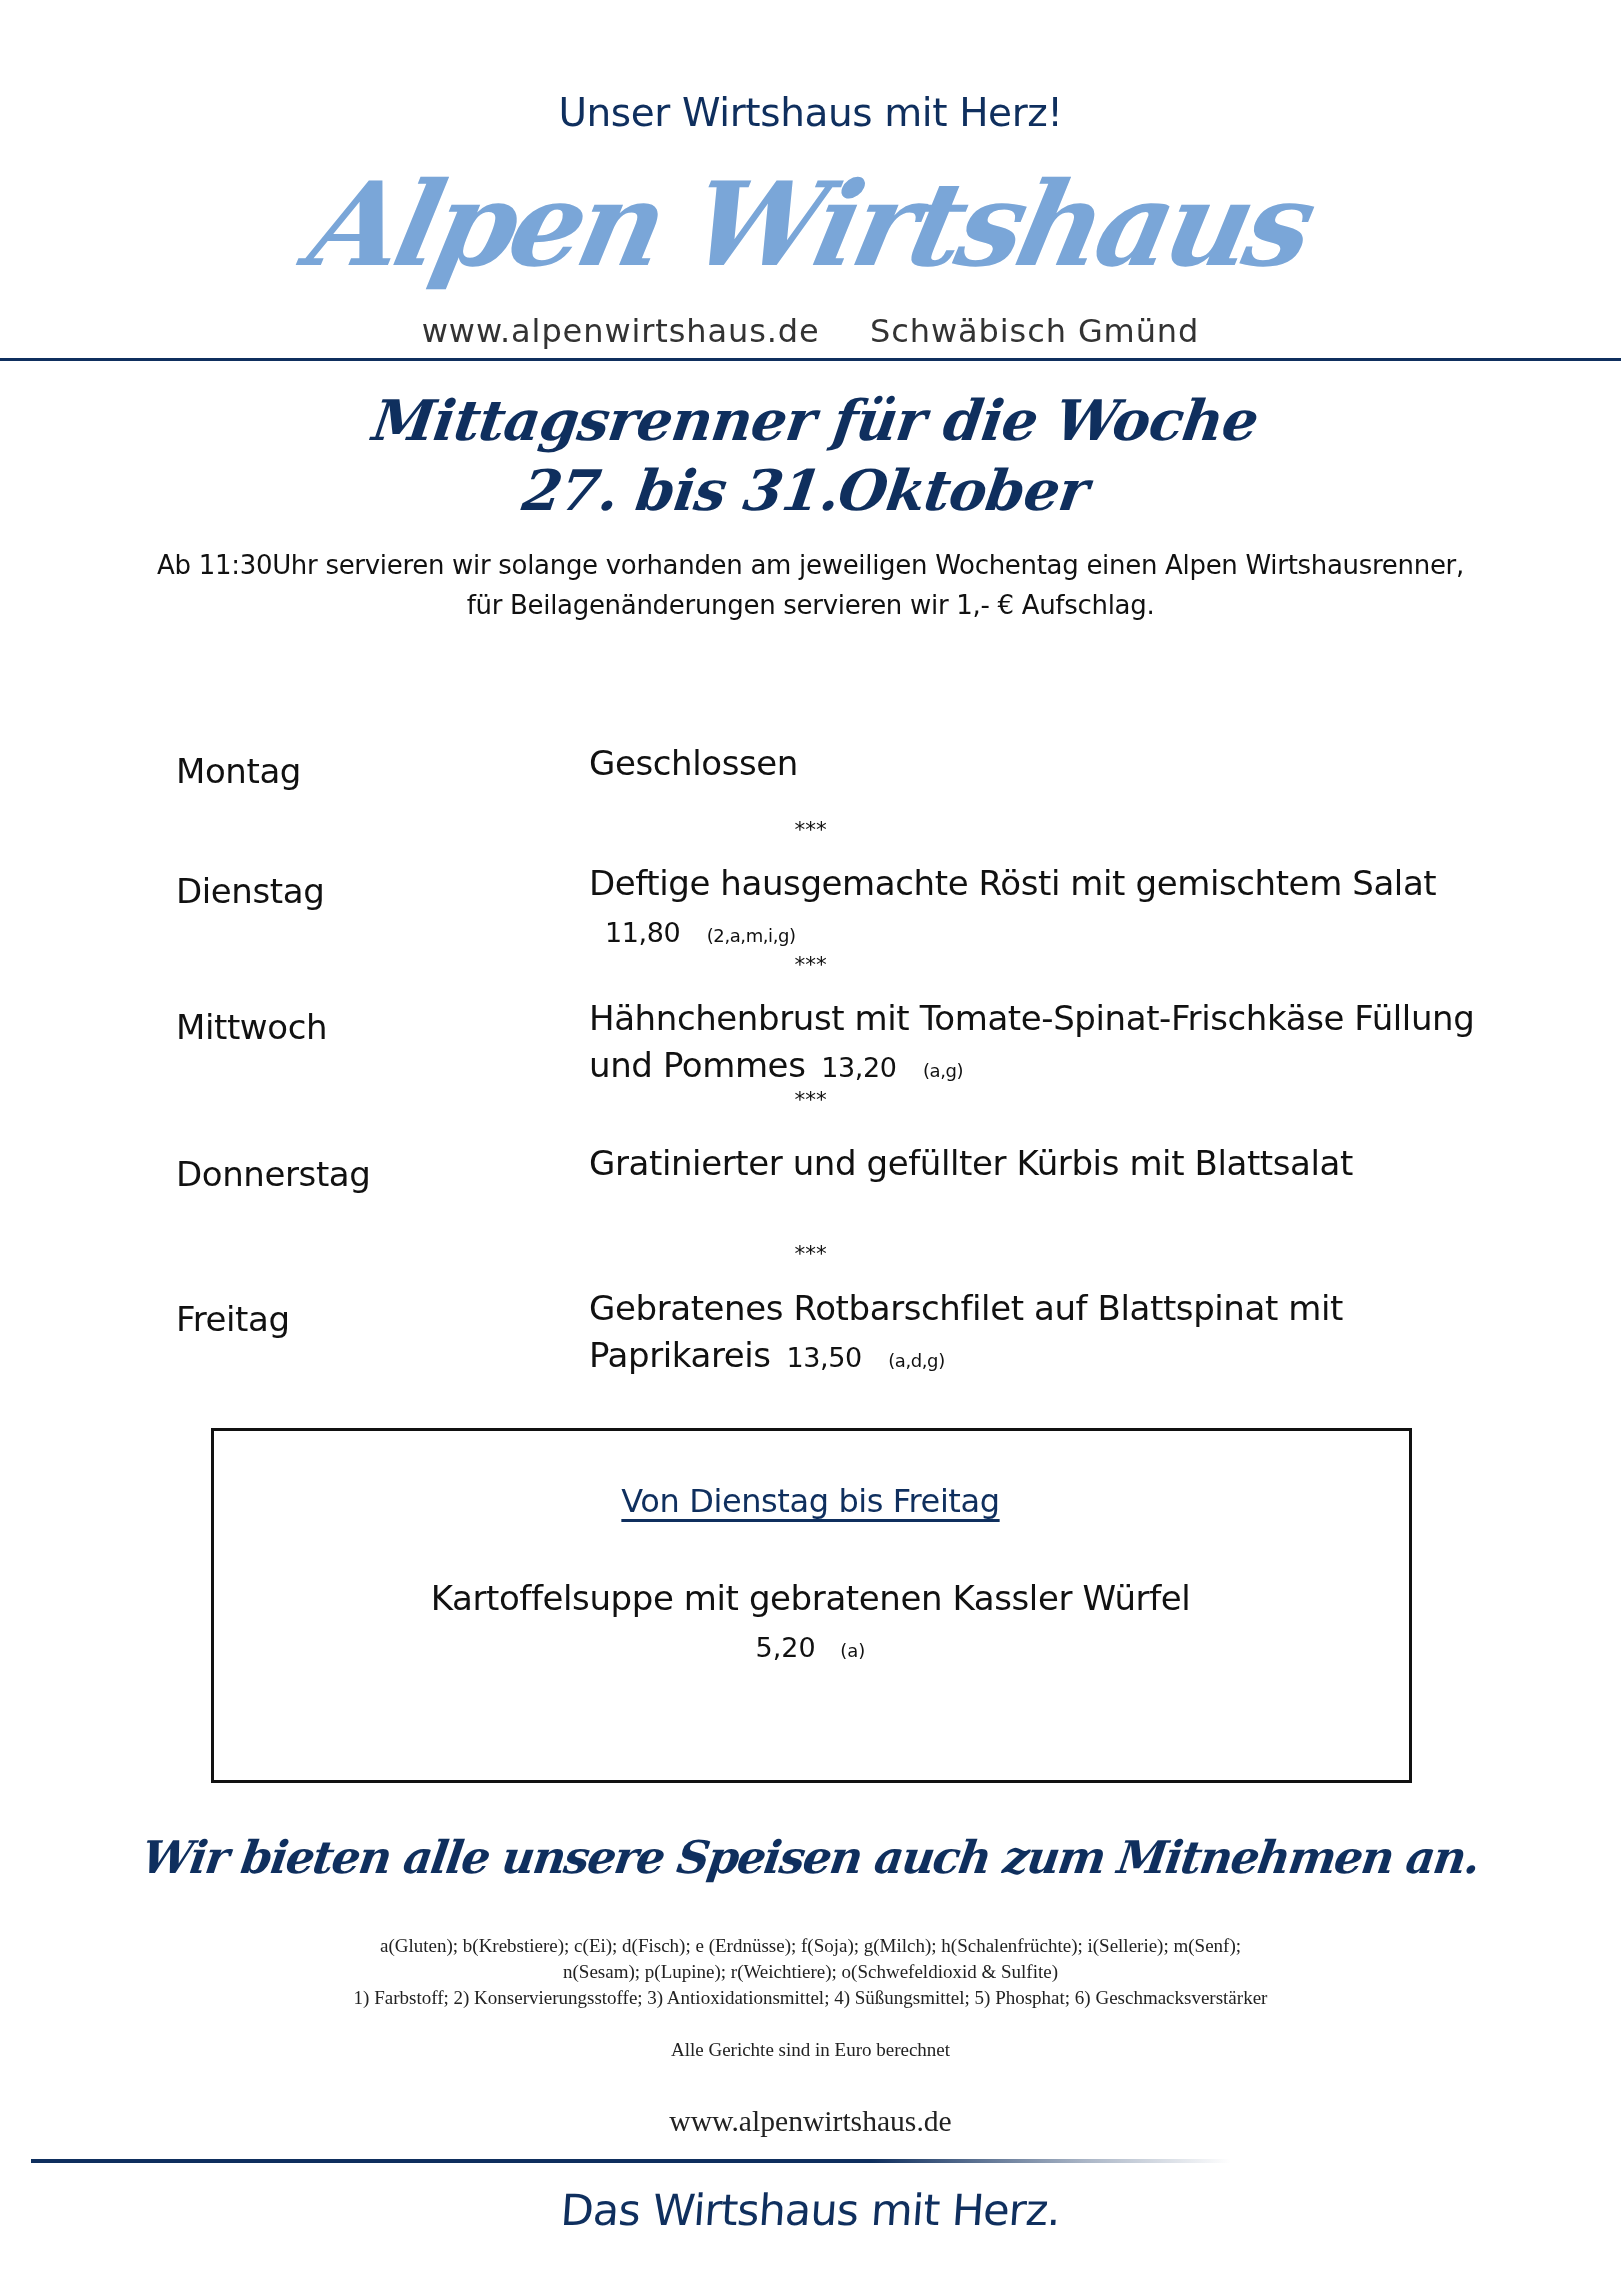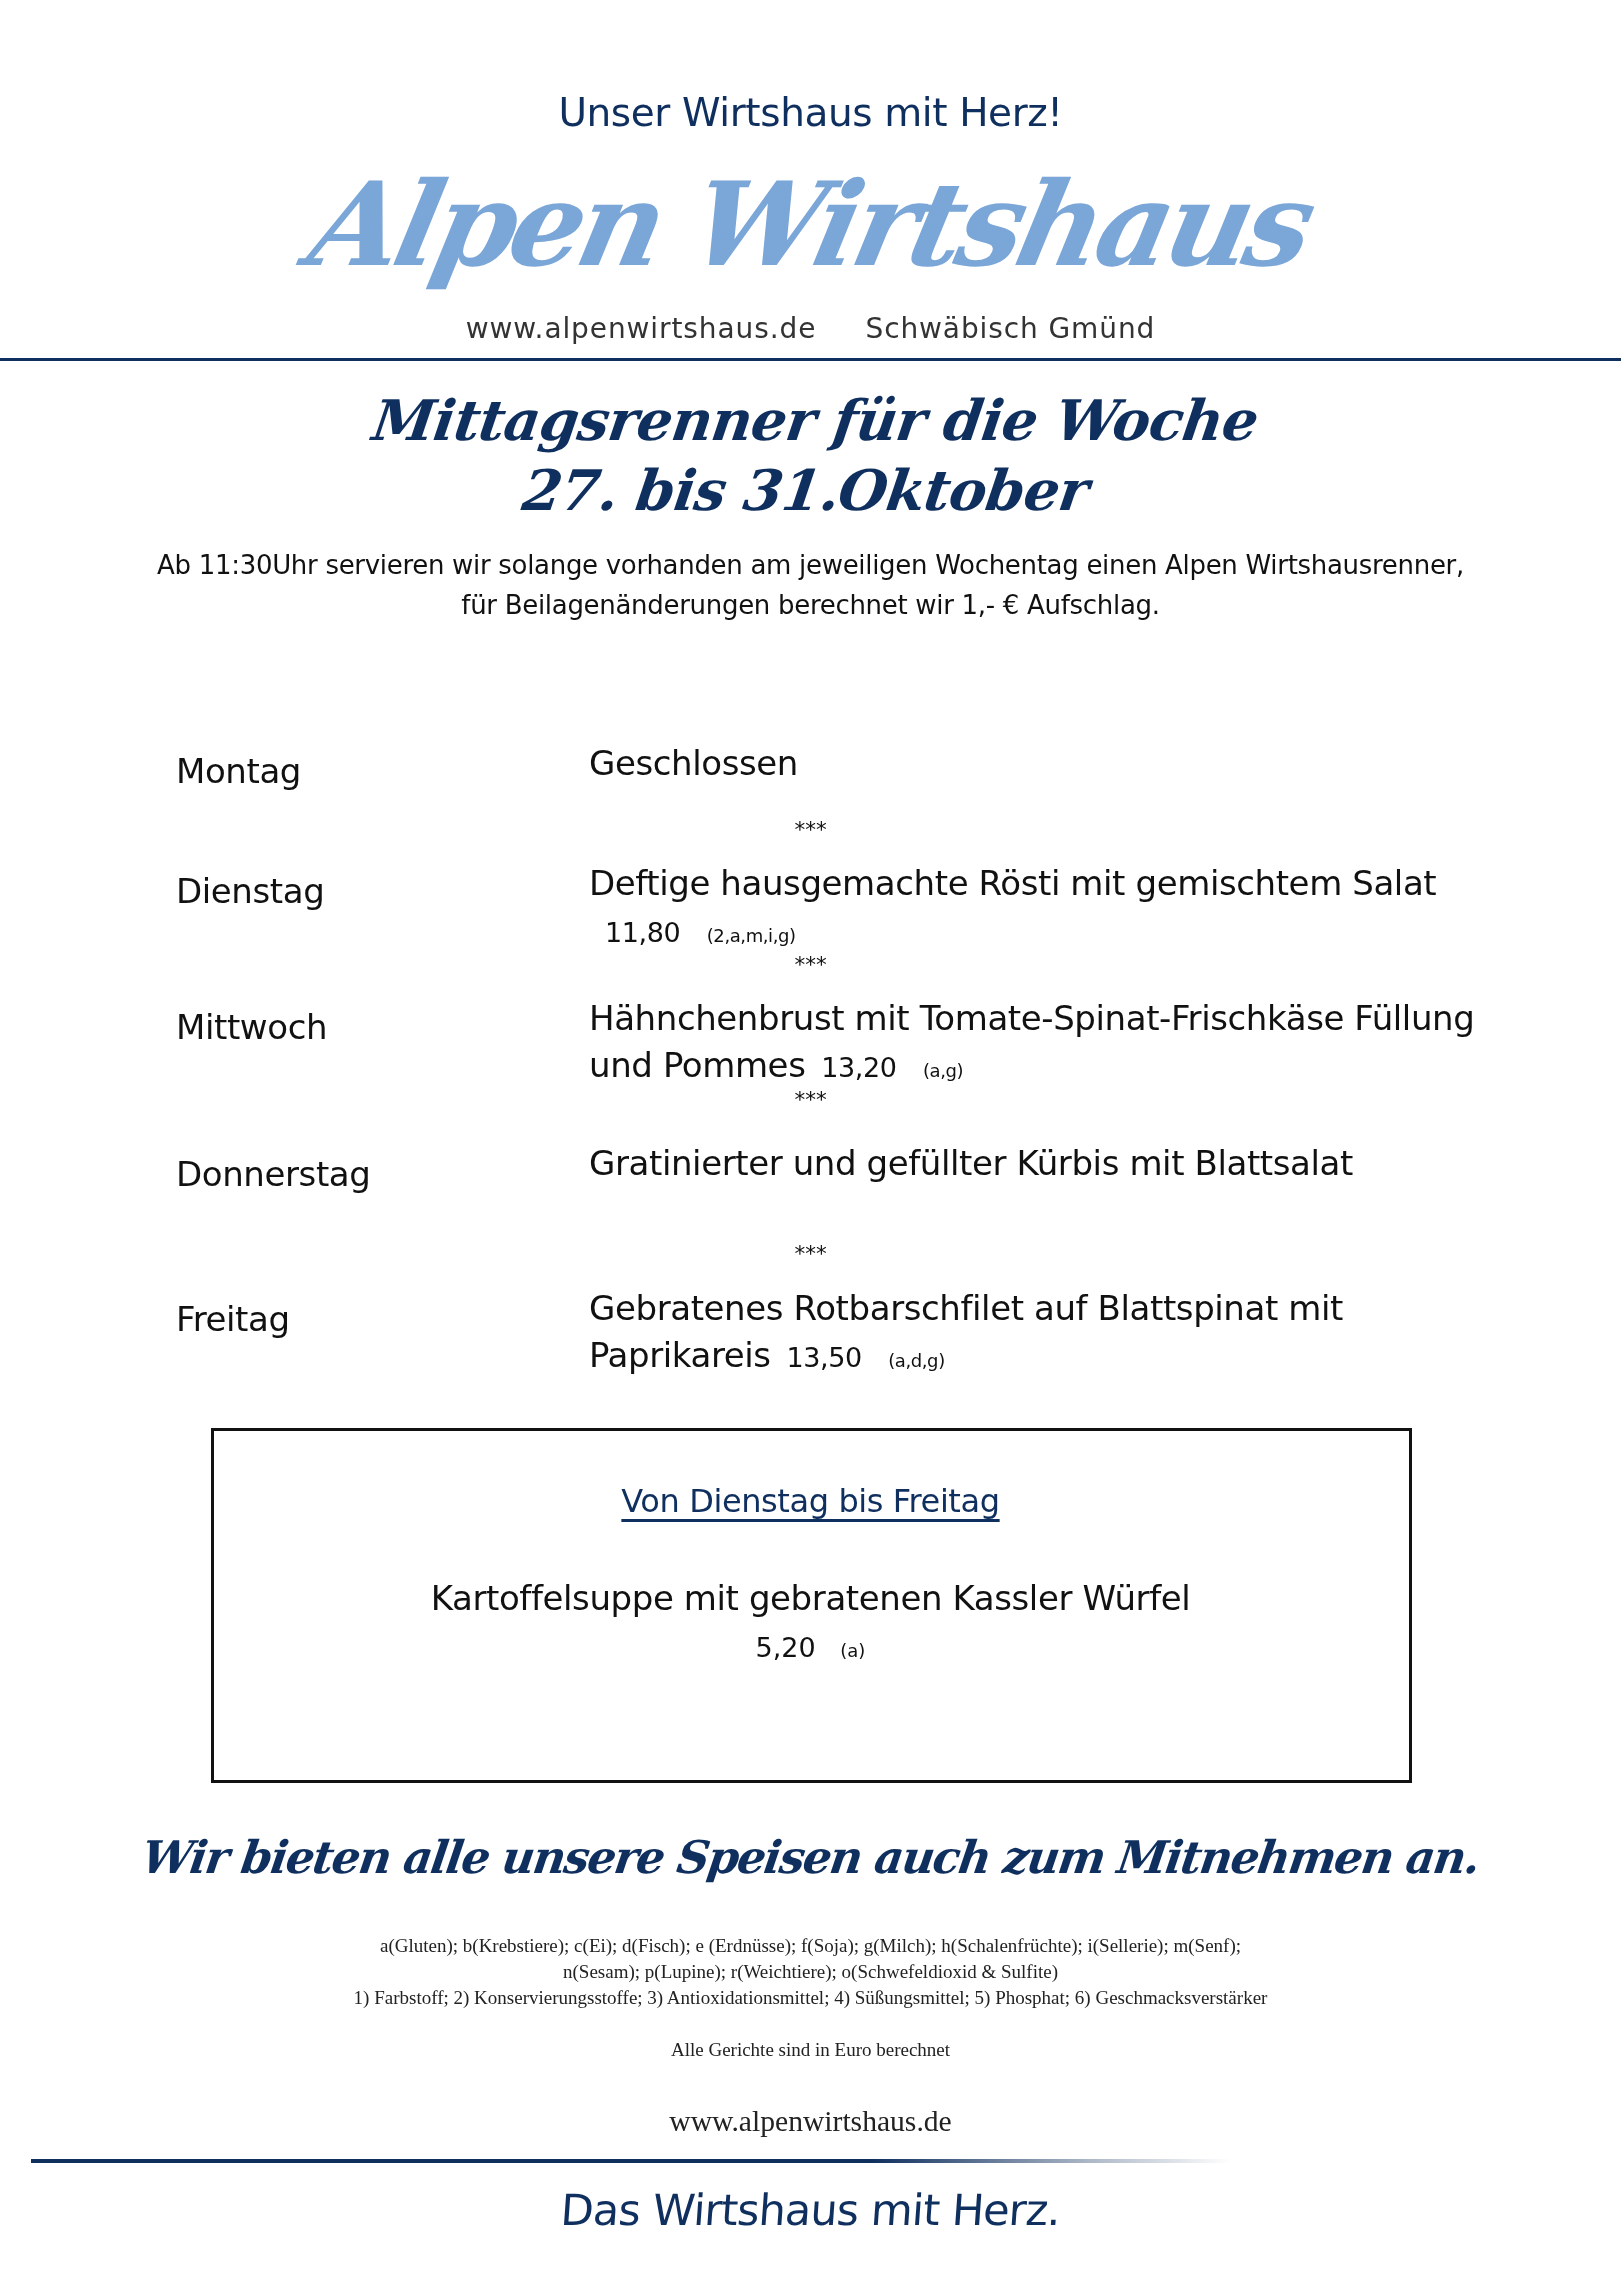--- a/index.html
+++ b/index.html
@@ -5,21 +5,21 @@
   html, body { margin: 0; padding: 0; background: #ffffff; }
   body { width: 1621px; height: 2293px; position: relative; overflow: hidden;
          font-family: "DejaVu Sans", "Liberation Sans", sans-serif; color: #111111; }
   .abs { position: absolute; }
   .center { left: 0; width: 1621px; text-align: center; }
 
   
   .tagline { top: 90px; font-size: 39px; color: #0f2f5e; letter-spacing: -0.4px; }
   .logo { top: 157px; font-family: "DejaVu Serif", serif; font-style: italic; font-weight: bold;
           font-size: 116px; color: #7aa6d8; letter-spacing: -5.4px; line-height: 134px; transform: skewX(-12deg); }
-  .subline { top: 312px; font-size: 28px; color: #333333; letter-spacing: 0.9px; }
+  .subline { top: 312px; font-size: 32px; color: #333333; letter-spacing: 0.9px; }
   .subline span { display: inline-block; margin: 0 19.7px; }
   .rule-top { top: 358px; left: 0; width: 1621px; height: 2.7px; background: #0f2f5e; }
 
   
   .title { top: 385px; font-family: "DejaVu Serif", serif; font-style: italic; font-weight: bold;
            font-size: 56px; line-height: 70px; color: #0f2f5e; transform: skewX(-8deg); letter-spacing: -0.9px; }
   .intro { top: 545px; font-size: 26px; line-height: 40px; color: #111; letter-spacing: -0.3px; }
 
   
   .day { left: 176px; font-size: 34px; color: #111; letter-spacing: -0.4px; }
@@ -55,21 +55,21 @@
   <span>Schwäbisch Gmünd</span>
 </div>
 <div class="abs rule-top"></div>
 
 <div class="abs center title">
   <div>Mittagsrenner für die Woche</div>
   <div>27. bis 31.Oktober</div>
 </div>
 <div class="abs center intro">
   <div>Ab 11:30Uhr servieren wir solange vorhanden am jeweiligen Wochentag einen Alpen Wirtshausrenner,</div>
-  <div>für Beilagenänderungen berechnet wir 1,- € Aufschlag.</div>
+  <div>für Beilagenänderungen servieren wir 1,- € Aufschlag.</div>
 </div>
 
 <div class="abs day" style="top:751px;">Montag</div>
 <div class="abs dish" style="top:740px;">
   <div>Geschlossen</div>
 </div>
 <div class="abs stars" style="top:817px;">***</div>
 
 <div class="abs day" style="top:871px;">Dienstag</div>
 <div class="abs dish" style="top:860px;">

